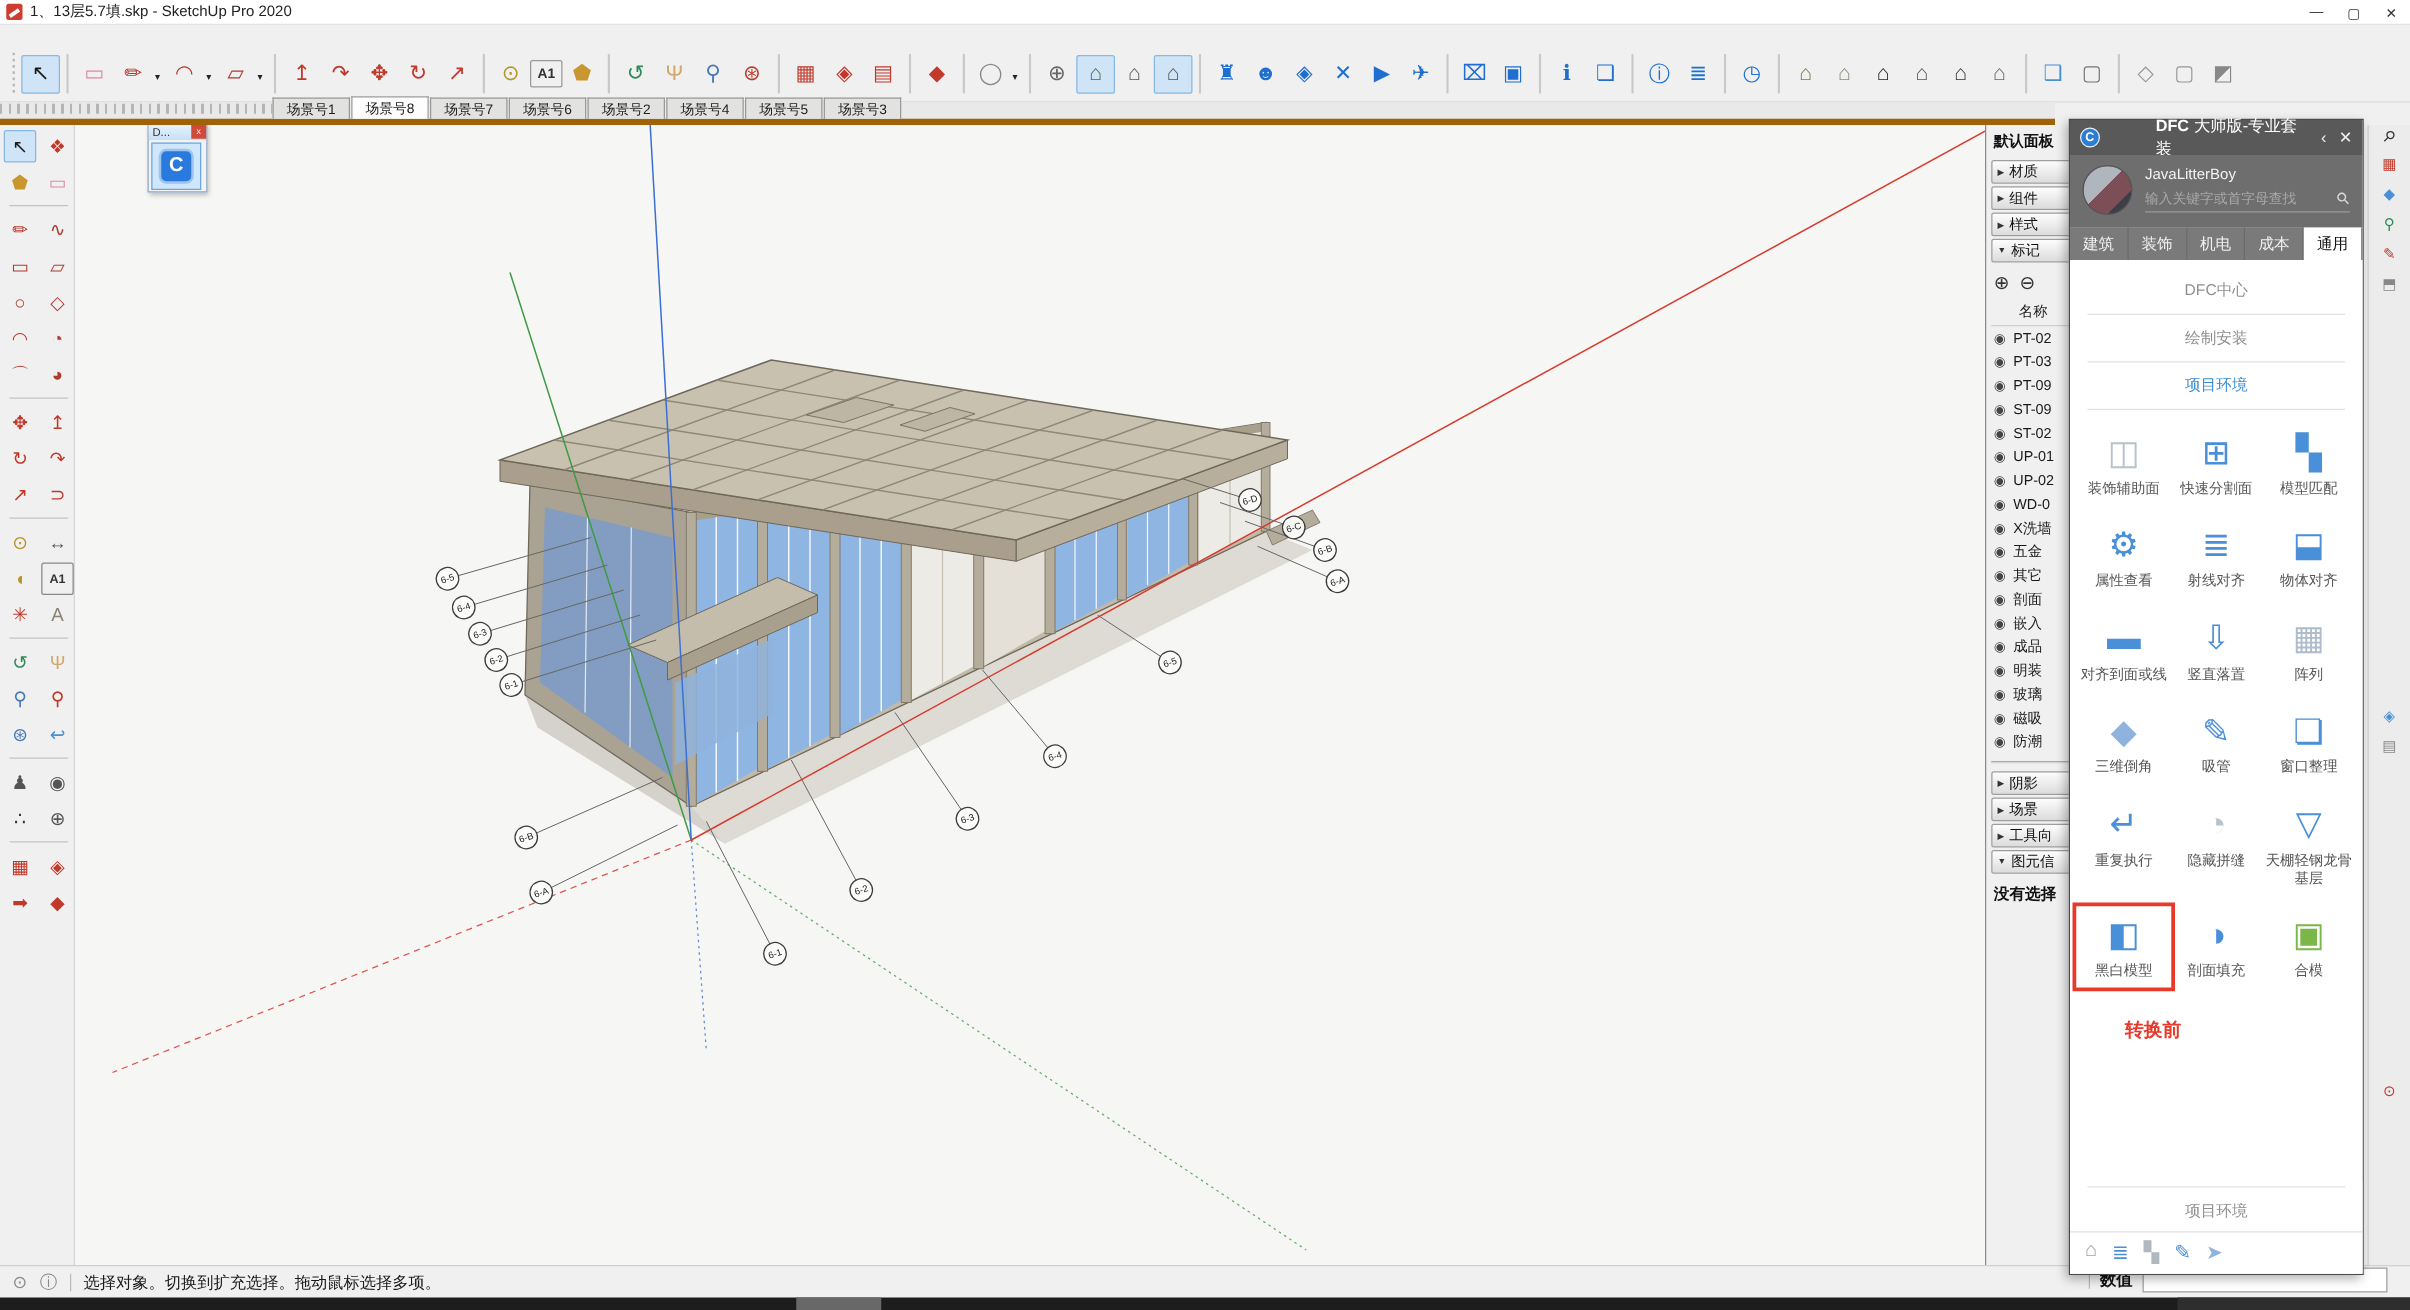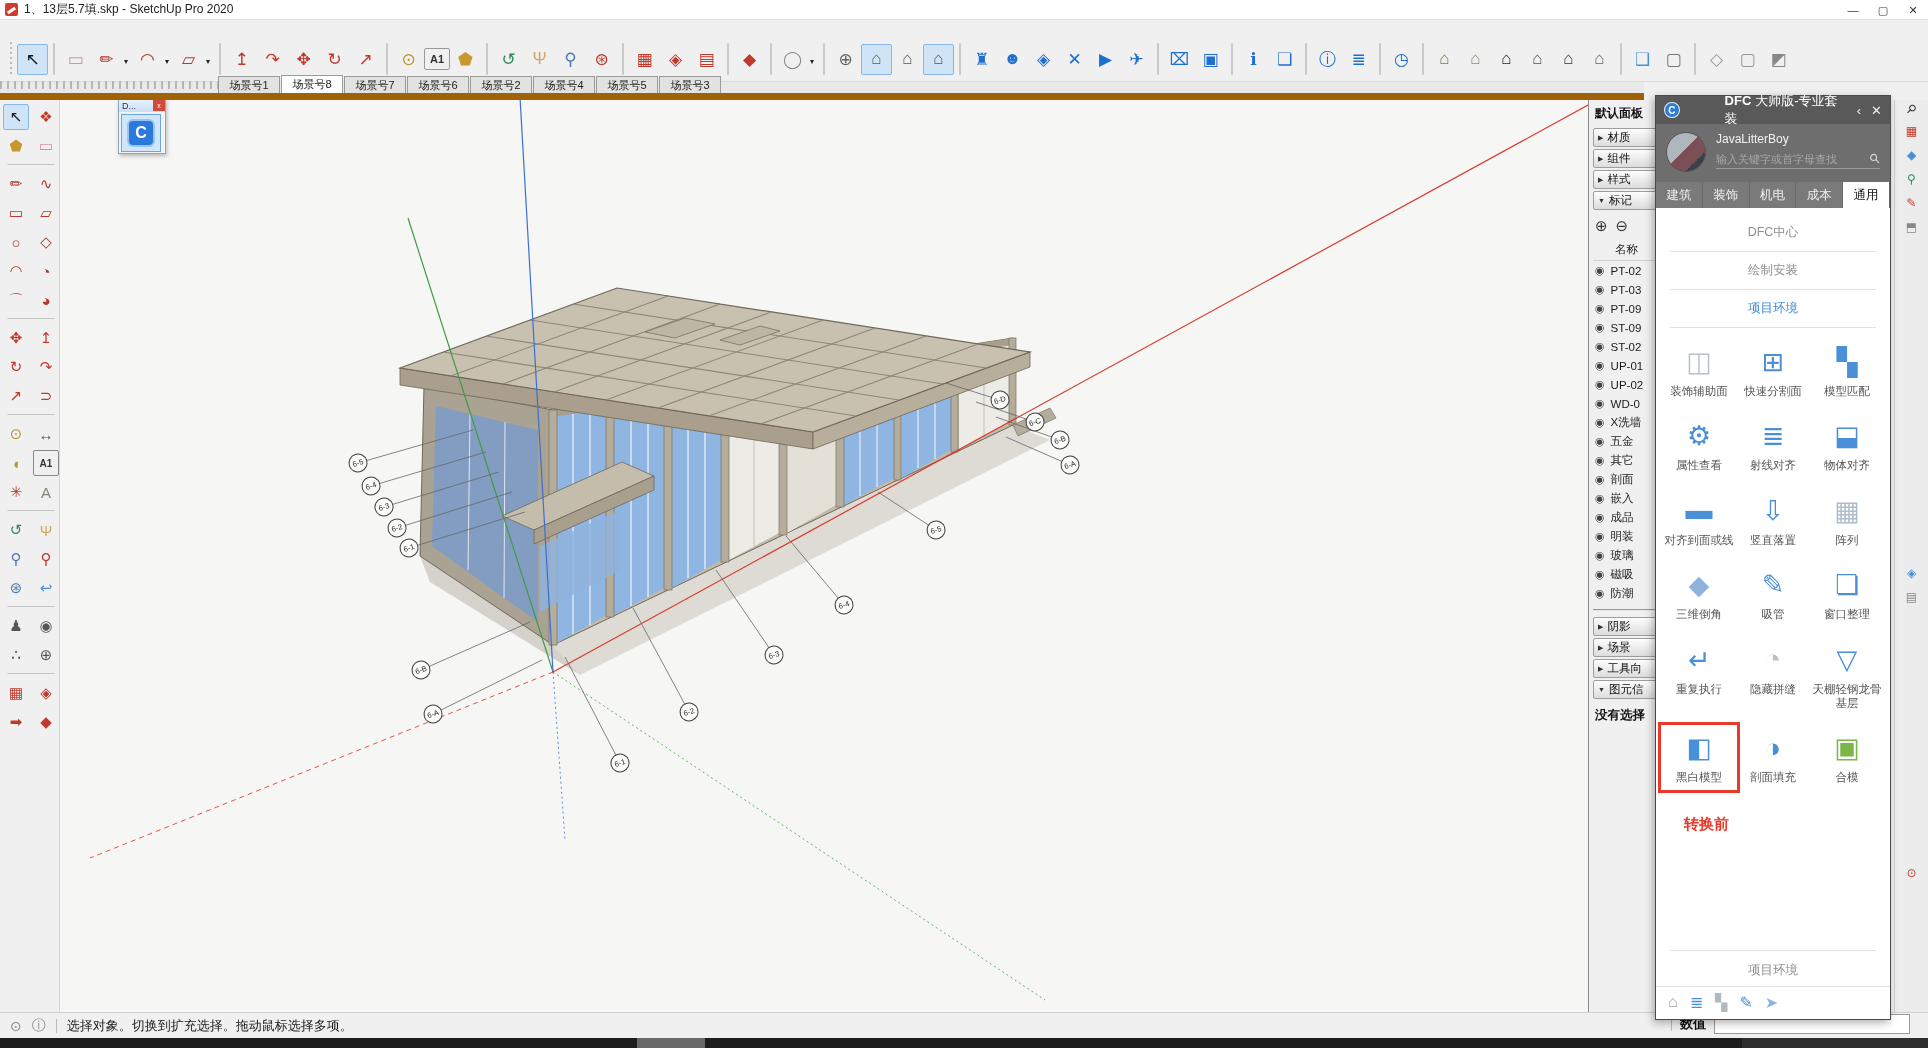--- a/index.html
+++ b/index.html
@@ -22,21 +22,21 @@
   .toolbar { position:absolute; left:0; top:37px; width:1928px; height:45px; background:#f0f0f0; display:flex; align-items:center; padding-left:8px; border-bottom:1px solid #dadada; }
   .tb-grip { width:6px; height:34px; margin-right:3px; background:repeating-linear-gradient(#bbb 0 2px, transparent 2px 5px); background-size:2px 5px; background-repeat:repeat-y; background-position:2px 0;}
   .ti { width:31px; height:31px; display:flex; align-items:center; justify-content:center; font-size:17px; border:1px solid transparent; border-radius:2px; position:relative; flex:none;}
   .ti.small-text{font-size:11px; font-weight:bold; border:1px solid #999 !important; width:26px; height:22px;}
   .ti.active { background:#cfe4f7; border-color:#86b7e6; }
   .ti.dd::after { content:"▾"; font-size:8px; color:#222; position:absolute; right:-7px; top:12px;}
   .ti.dd { margin-right:10px; }
   .tb-sep { width:1px; height:32px; background:#c9c9c9; margin:0 5px; flex:none;}
 
   
-  .tabsrow { position:absolute; left:0; top:82px; width:1644px; height:18px; background:#e9e9e9; border-bottom:7px solid #a16207; display:flex; align-items:flex-end; }
+  .tabsrow { position:absolute; left:0; top:82px; width:1644px; height:18px; background:#e9e9e9; border-bottom:5px solid #a16207; display:flex; align-items:flex-end; }
   .tabs-grip { width:218px; height:8px; margin-bottom:4px; background:repeating-linear-gradient(90deg,#b5b5b5 0 2px, transparent 2px 7px); }
   .scene-tab { width:62px; height:17px; font-size:11px; color:#222; display:flex; align-items:center; justify-content:center; background:#e2e2e0; border:1px solid #9a9a9a; border-bottom:none; margin-right:1px;}
   .scene-tab.active { background:#fdfdfd; height:18px; }
 
   
   .lefttools { position:absolute; left:0; top:100px; width:60px; height:912px; background:#f0f0f0; border-right:1px solid #d6d6d6; display:grid; grid-template-columns:26px 26px; gap:3px 4px; padding:4px 0 0 3px; align-content:start;}
   .lt { width:26px; height:26px; display:flex; align-items:center; justify-content:center; font-size:15px; border:1px solid transparent; border-radius:2px;}
   .lt.small-text{font-size:10px; font-weight:bold; border:1px solid #888 !important;}
   .lt.active { background:#cfe4f7; border-color:#86b7e6;}
   .lt.sep { grid-column:1 / -1; width:auto; height:2px; border-top:1px solid #c4c4c4; margin:2px 4px; border-radius:0;}
@@ -89,21 +89,21 @@
   .dfc-tab.active { background:#ffffff; color:#111; }
   .dfc-body { flex:1; background:#fff; overflow:hidden; position:relative; padding-top:10px;}
   .dfc-section { text-align:center; font-size:12.5px; color:#8f8f8f; padding:6px 0;}
   .dfc-section.blue { color:#3d8bd4; }
   .dfc-hr { border:none; border-top:1px solid #e2e2e2; margin:4px 14px; }
   .dfc-grid { display:grid; grid-template-columns:repeat(3,1fr); row-gap:20px; padding:12px 6px 0 6px; }
   .dfc-tool { display:flex; flex-direction:column; align-items:center; position:relative;}
   .dfc-tool .ticon { font-size:27px; height:36px; display:flex; align-items:center; justify-content:center;}
   .dfc-tool .tlabel { font-size:11.5px; color:#555; text-align:center; line-height:1.25; margin-top:4px;}
   .dfc-tool.boxed::after { content:""; position:absolute; left:-4px; top:-8px; right:-4px; bottom:-8px; border:3px solid #e8392b;}
-  .dfc-annotation { font-size:15px; font-weight:bold; margin:30px 0 0 28px;}
+  .dfc-annotation { font-size:15px; font-weight:bold; margin:30px 0 0 44px;}
   .dfc-footer { position:absolute; left:0; right:0; bottom:0; background:#fff;}
   .dfc-env { text-align:center; font-size:12.5px; color:#8f8f8f; padding:7px 0;}
   .dfc-footer-icons { display:flex; gap:12px; padding:6px 0 7px 12px; border-top:1px solid #e2e2e2;}
   .dfc-fi { font-size:16px; }
 
   
   .statusbar { position:absolute; left:0; top:1012px; width:1928px; height:26px; background:#f0f0f0; border-top:1px solid #d0d0d0; display:flex; align-items:center; z-index:10;}
   .sb-ic { font-size:14px; color:#8a8a8a; margin-left:10px;}
   .sb-div { width:1px; height:14px; background:#bbb; margin:0 10px;}
   .sb-msg { font-size:13px; color:#1a1a1a;}

